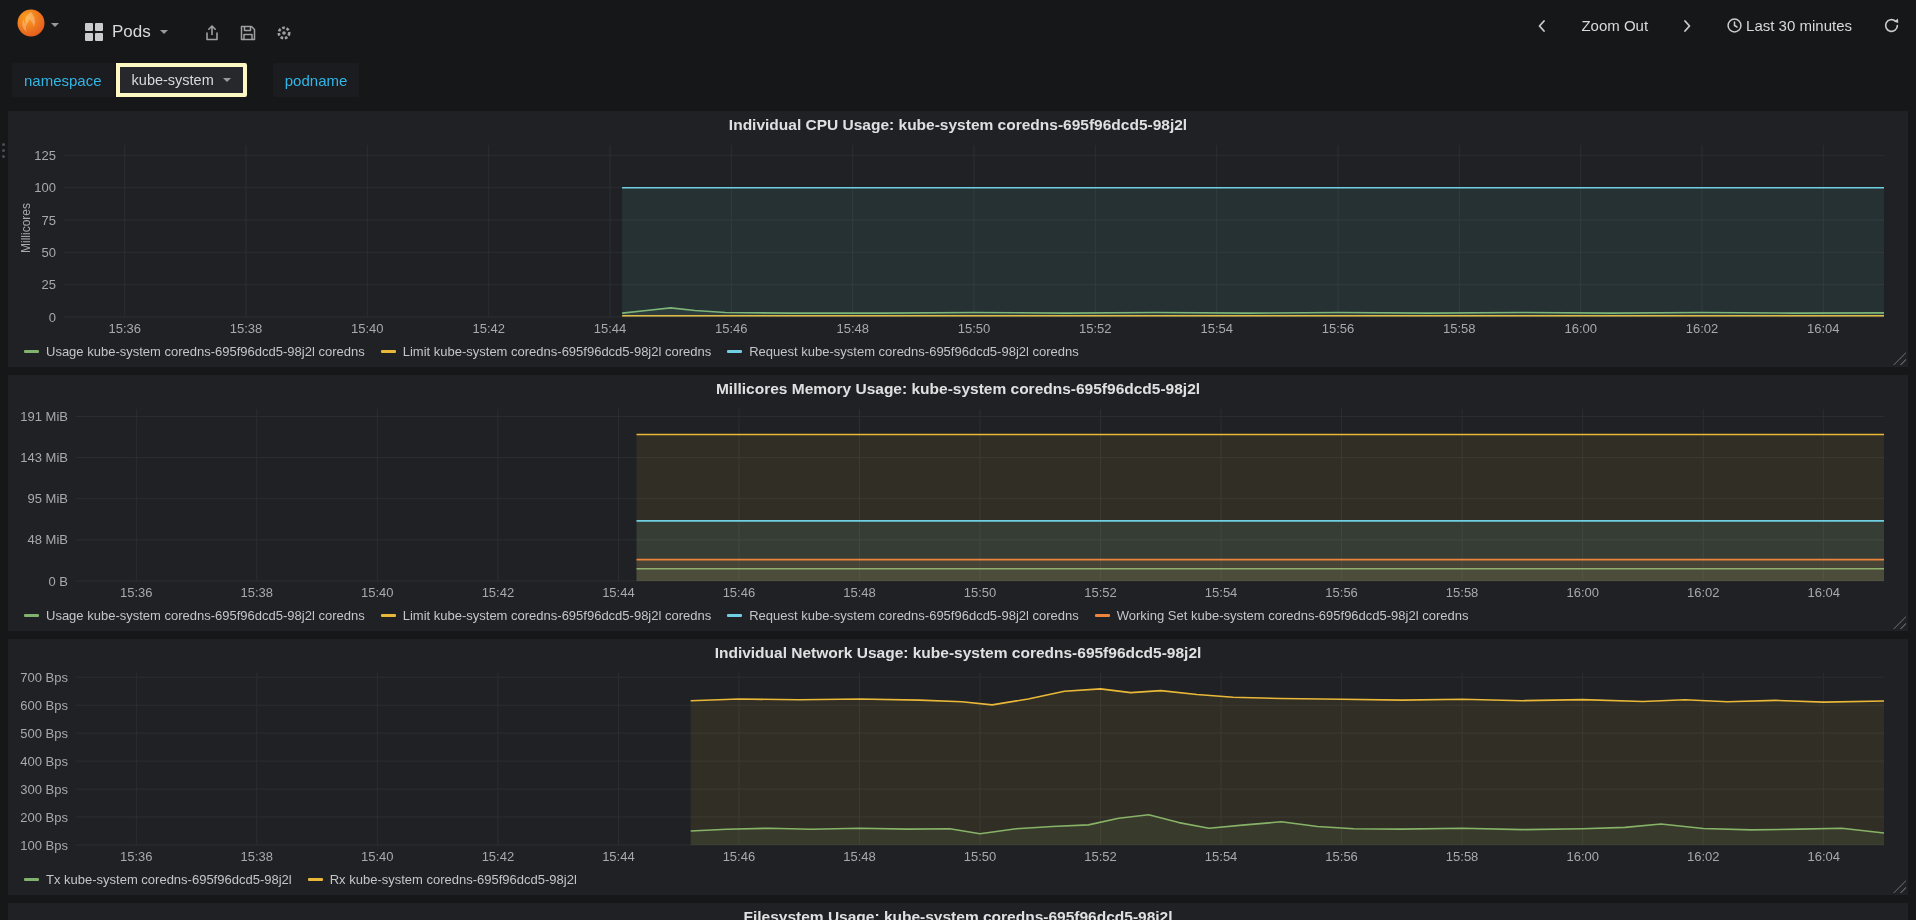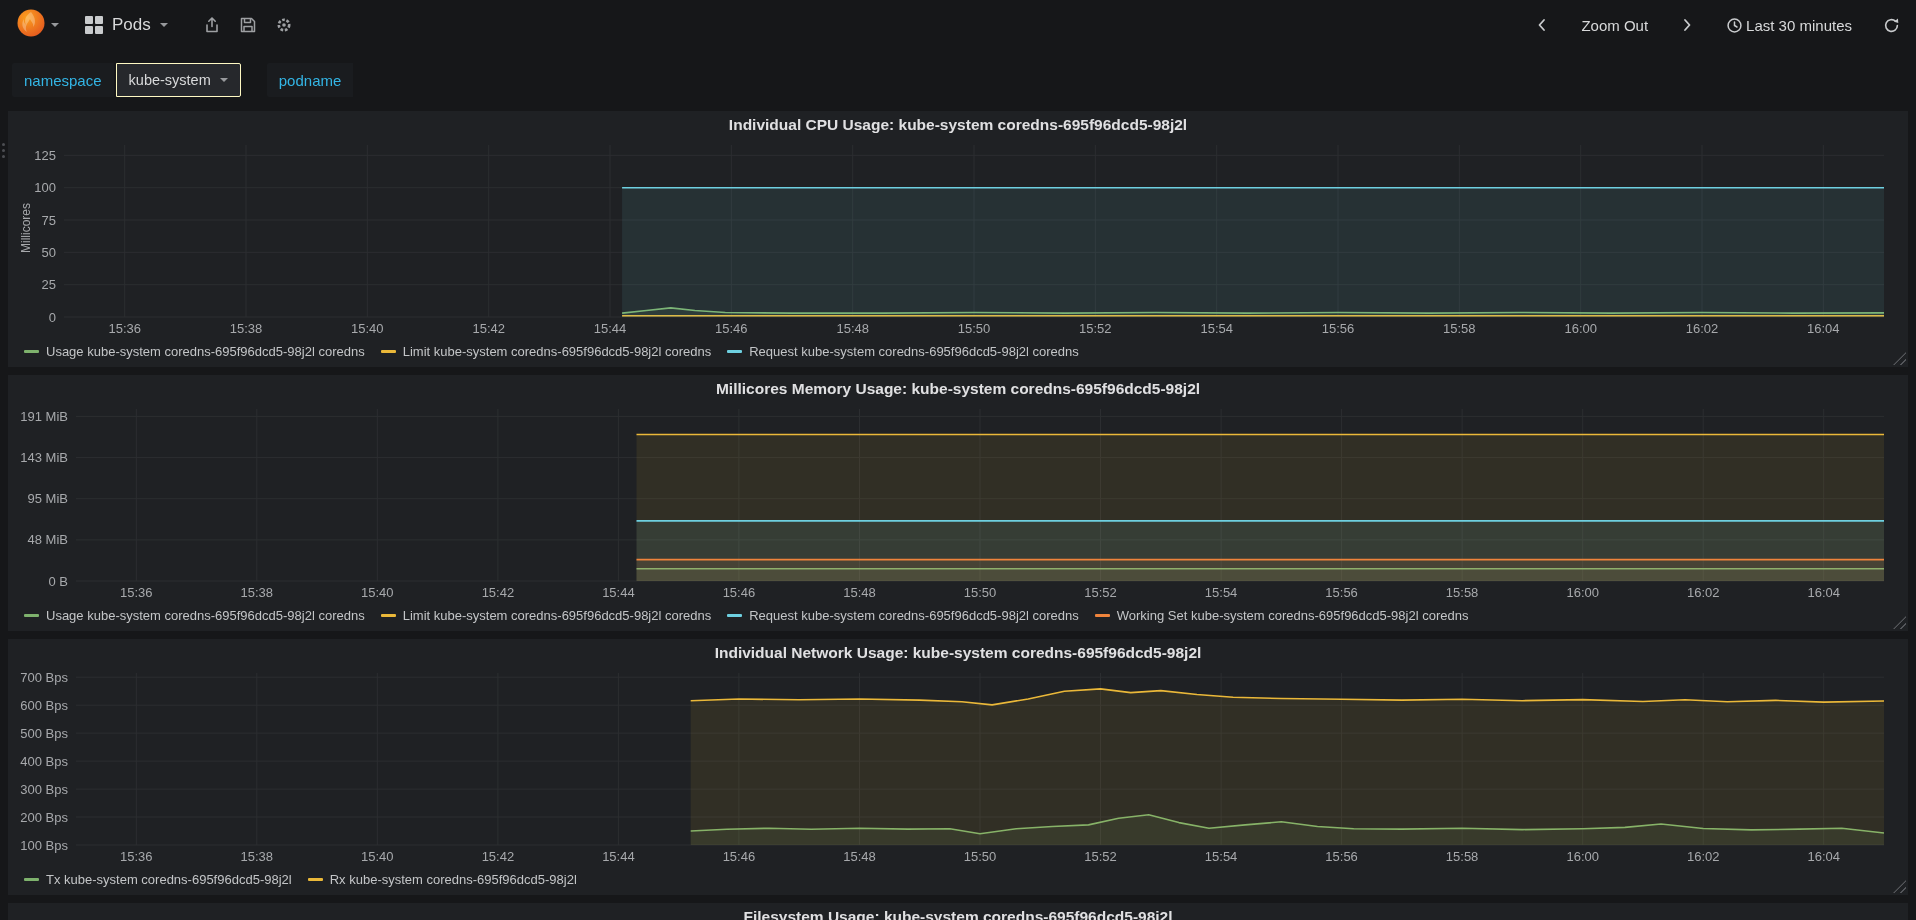--- a/index.html
+++ b/index.html
@@ -6,21 +6,21 @@
   html,body {
     width:1916px; height:920px; overflow:hidden;
     background:#161719; color:#d8d9da;
     font-family:"Liberation Sans", sans-serif;
   }
   [data-interactable="true"] { cursor:pointer; }
 
   
   .navbar { height:50px; display:flex; align-items:center; justify-content:space-between;
             padding:0 16px; background:#161719; }
-  .nav-left, .nav-right { display:flex; align-items:center; }
+  .nav-left, .nav-right { display:flex; align-items:flex-end; }
   .logo-btn { display:flex; align-items:center; gap:5px; margin-right:26px; }
   .caret { width:0; height:0; border-left:4px solid transparent; border-right:4px solid transparent;
            border-top:4px solid #97999c; display:inline-block; }
   .dash-btn { display:flex; align-items:center; gap:9px; margin-right:26px; color:#d8d9da;
               font-size:17px; }
   .grid-icon { display:grid; grid-template-columns:8px 8px; grid-template-rows:8px 8px; gap:2px; }
   .grid-icon i { background:#c9cbcd; border-radius:1px; }
   .nav-icon { display:flex; align-items:center; margin:0 9px; }
   .nav-icon svg, .nav-right svg { display:block; }
   .nav-right > * { margin-left:31px; display:flex; align-items:center; }
@@ -28,21 +28,21 @@
   .time-btn { gap:3px; font-size:15px; }
 
   
   .submenu { padding:13px 12px 14px 12px; display:flex; align-items:flex-start; gap:26px;
              background:#161719; }
   .tvar { display:flex; align-items:center; gap:2px; }
   .tvar-label { height:34px; display:flex; align-items:center; padding:0 12px;
                 background:#1a1c1f; color:#33b5e5; font-size:15px; border-radius:2px 0 0 2px; }
   .tvar-value { height:34px; display:flex; align-items:center; gap:9px; padding:0 12px;
                 background:#26282c; color:#d8d9da; font-size:14.5px; border-radius:0 2px 2px 0;
-                border:1px solid #fef9c3; }
+                border:4px solid #fef9c3; }
 
   
   .dash { padding:0 8px; position:relative; }
   .panel { background:#1f2124; height:256px; margin-bottom:8px; padding:0 10px;
            position:relative; }
   .panel-title { height:28px; line-height:28px; text-align:center; font-size:15.5px;
                  font-weight:600; color:#e0e0e2; white-space:nowrap; overflow:hidden; }
   .chart-wrap { position:relative; height:200px; }
   .chart { position:absolute; inset:0; cursor:crosshair; }
   .y-title { position:absolute; left:0; top:0; bottom:22px; width:16px;

